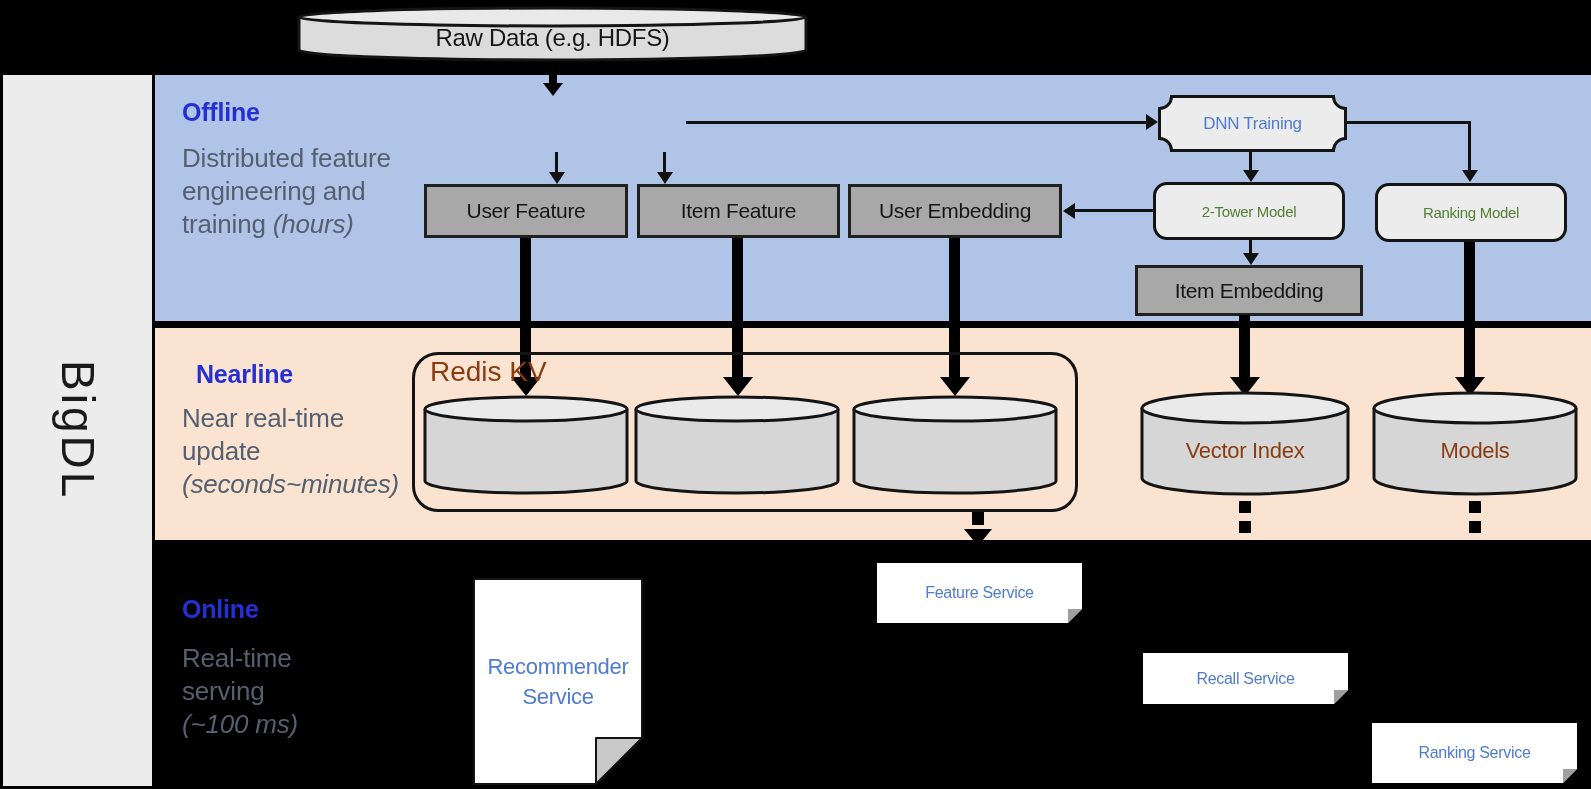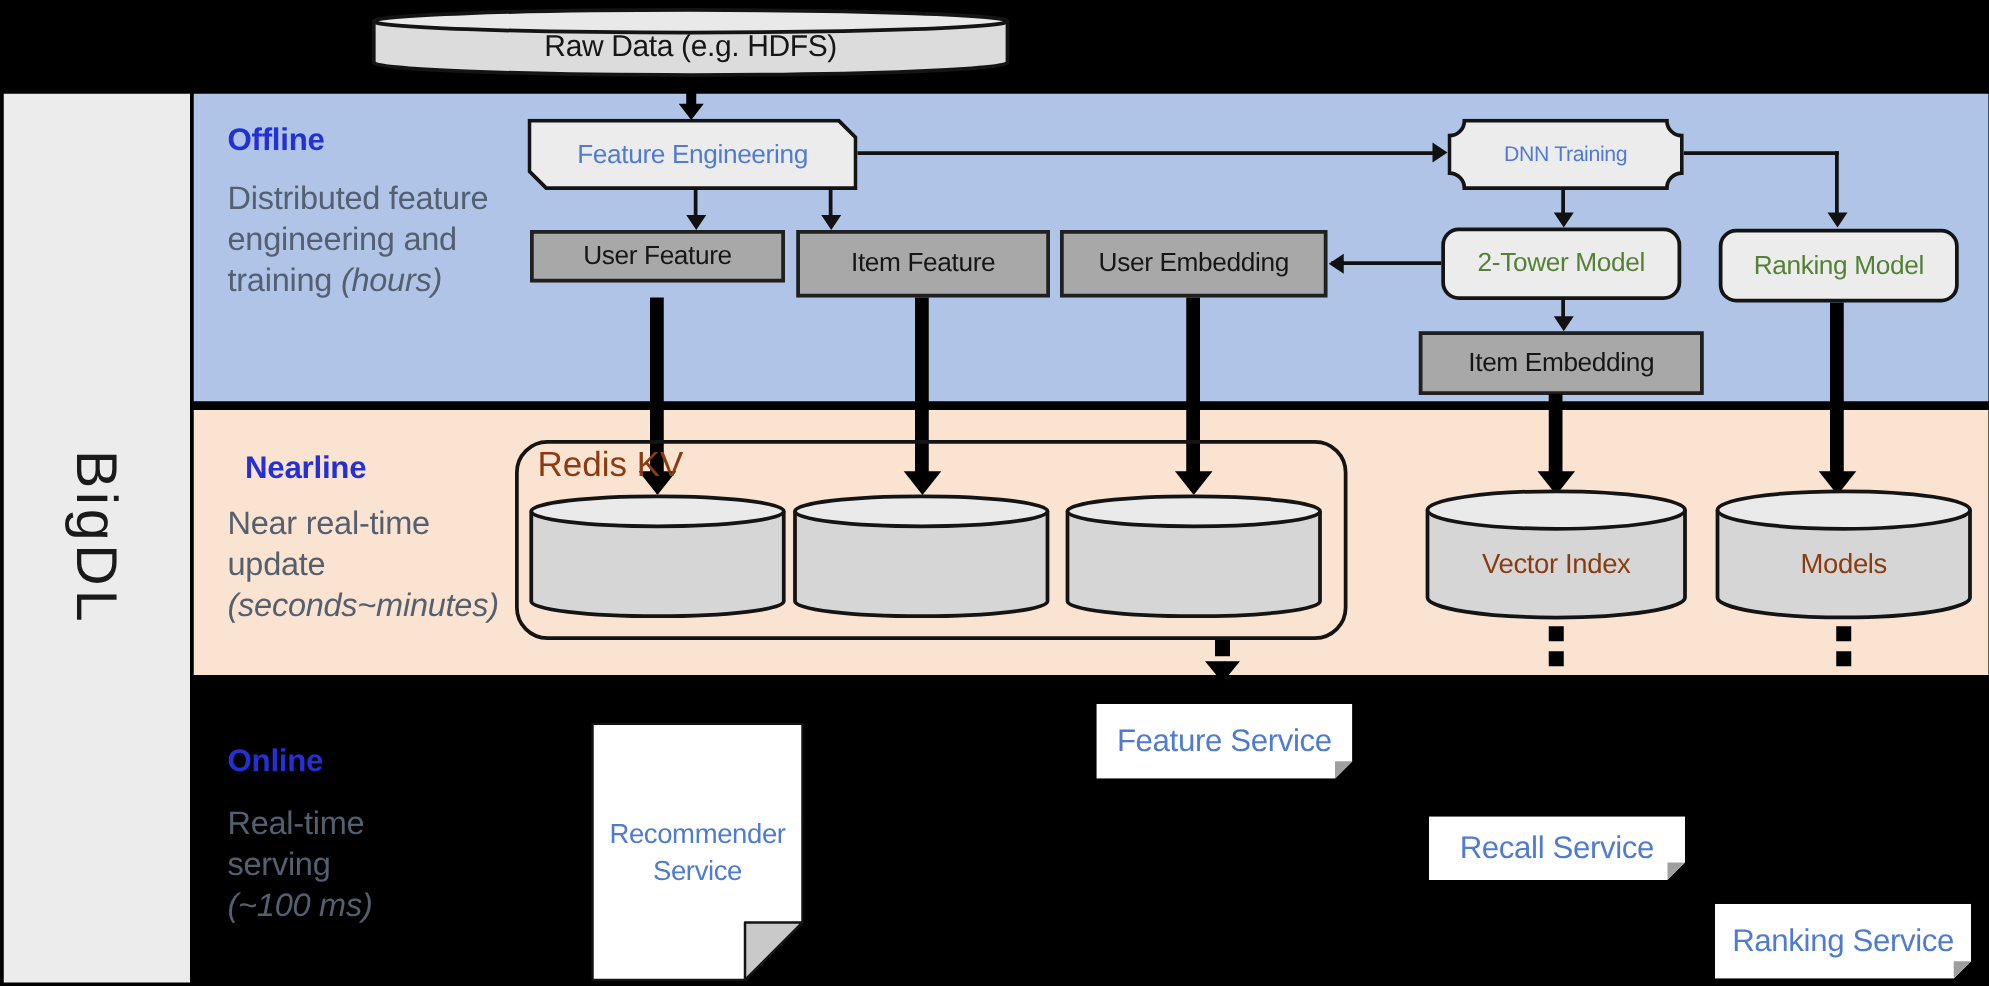--- a/index.html
+++ b/index.html
@@ -7,38 +7,38 @@
           font-family:"Liberation Sans","DejaVu Sans",sans-serif;}
   .abs{position:absolute;}
   .band{position:absolute;left:155px;width:1436px;}
   .flex{display:flex;align-items:center;justify-content:center;text-align:center;}
   .sec-title{font-size:25px;font-weight:600;color:#2430d4;letter-spacing:-0.2px;}
   .sec-desc{font-size:26px;color:#54606f;line-height:33px;letter-spacing:-0.2px;}
   .sec-desc .note{font-style:italic;}
   .graybox{position:absolute;background:#a8a8a8;border:3px solid #202020;box-sizing:border-box;
            color:#161616;font-size:21px;letter-spacing:-0.3px;}
   .lightbox{position:absolute;background:#ececec;border:3px solid #141414;box-sizing:border-box;
-           border-radius:14px;font-size:21px;letter-spacing:-0.3px;}
+           border-radius:14px;font-size:15px;letter-spacing:-0.3px;}
   .svgbox{position:absolute;}
   .svgbox svg{position:absolute;left:0;top:0;}
   .svgbox .lbl{position:absolute;inset:0;display:flex;align-items:center;justify-content:center;
                text-align:center;letter-spacing:-0.3px;}
   .blue-t{color:#4f7bd0;}
   .green-t{color:#538135;}
   .brown-t{color:#8a3c10;}
   .shaft-v{position:absolute;width:3px;background:#111;}
   .shaft-h{position:absolute;height:3px;background:#111;}
   .tshaft-v{position:absolute;width:11px;background:#000;}
   .th-down{position:absolute;width:0;height:0;border-left:8px solid transparent;border-right:8px solid transparent;border-top:12px solid #111;}
   .th-right{position:absolute;width:0;height:0;border-top:8px solid transparent;border-bottom:8px solid transparent;border-left:12px solid #111;}
   .th-left{position:absolute;width:0;height:0;border-top:8px solid transparent;border-bottom:8px solid transparent;border-right:12px solid #111;}
   .tk-down{position:absolute;width:0;height:0;border-left:15px solid transparent;border-right:15px solid transparent;border-top:19px solid #000;}
   .md-down{position:absolute;width:0;height:0;border-left:10px solid transparent;border-right:10px solid transparent;border-top:13px solid #000;}
   .dash-sq{position:absolute;background:#000;}
-  .service{position:absolute;background:#fff;font-size:25px;letter-spacing:-0.3px;
+  .service{position:absolute;background:#fff;font-size:16px;letter-spacing:-0.3px;
            clip-path:polygon(0 0,100% 0,100% calc(100% - 14px),calc(100% - 14px) 100%,0 100%);}
   .service .fold{position:absolute;right:0;bottom:0;width:14px;height:14px;
            background:linear-gradient(135deg,#9f9f9f 49.5%,rgba(0,0,0,0) 50%);}
   .redis-frame{position:absolute;border:3px solid #141414;border-radius:26px;background:transparent;box-sizing:border-box;}
   #sidebar-label{width:100%;height:100%;display:flex;align-items:center;justify-content:center;
            writing-mode:vertical-rl;font-size:46px;color:#1a1a1a;letter-spacing:3px;}
 </style>
 </head>
 <body>
 
@@ -60,35 +60,29 @@
   </div>
 
   <div class="abs" style="left:549px;top:62px;width:8px;height:22px;background:#000;"></div>
   <div class="md-down" style="left:543px;top:83px;"></div>
 
   <div class="abs sec-title" style="left:182px;top:98px;">Offline</div>
   <div class="abs sec-desc" style="left:182px;top:142px;width:252px;">
     <span>Distributed feature engineering and training </span><span class="note">(hours)</span>
   </div>
 
-  <div class="svgbox" style="left:422px;top:95px;width:264px;height:57px;">
-    <svg width="264" height="57" viewBox="0 0 264 57">
-      <path d="M1.5,1.5 H249 L262.5,15 V55.5 H15 L1.5,42 Z" fill="#ececec" stroke="#141414" stroke-width="3"></path>
-    </svg>
-    <span class="lbl blue-t" style="font-size:21px;">Feature Engineering</span>
-  </div>
 
   <div class="svgbox" style="left:1158px;top:95px;width:189px;height:57px;">
     <svg width="189" height="57" viewBox="0 0 189 57">
       <path d="M13.5,1.5 H175.5 A12,12 0 0 0 187.5,13.5 V43.5 A12,12 0 0 0 175.5,55.5 H13.5 A12,12 0 0 0 1.5,43.5 V13.5 A12,12 0 0 0 13.5,1.5 Z" fill="#ececec" stroke="#141414" stroke-width="3"></path>
     </svg>
     <span class="lbl blue-t" style="font-size:17px;">DNN Training</span>
   </div>
 
-  <div class="graybox flex" style="left:424px;top:184px;width:204px;height:42px;justify-content:center;">
+  <div class="graybox flex" style="left:424px;top:184px;width:204px;height:54px;justify-content:center;">
     <span>User Feature</span>
   </div>
   <div class="graybox flex" style="left:637px;top:184px;width:203px;height:54px;">
     <span>Item Feature</span>
   </div>
   <div class="graybox flex" style="left:848px;top:184px;width:214px;height:54px;">
     <span>User Embedding</span>
   </div>
   <div class="graybox flex" style="left:1135px;top:265px;width:228px;height:51px;">
     <span>Item Embedding</span>

